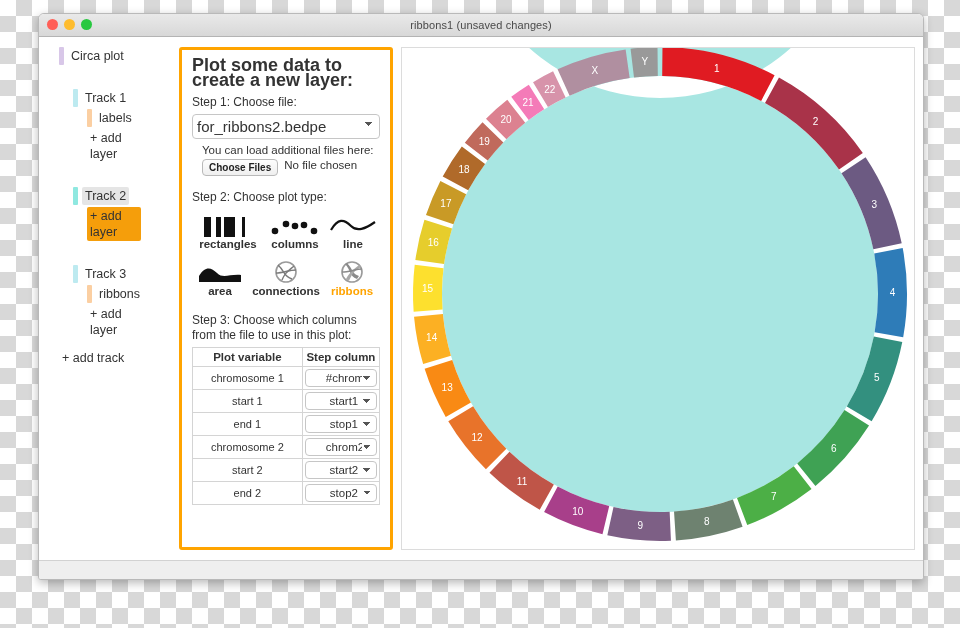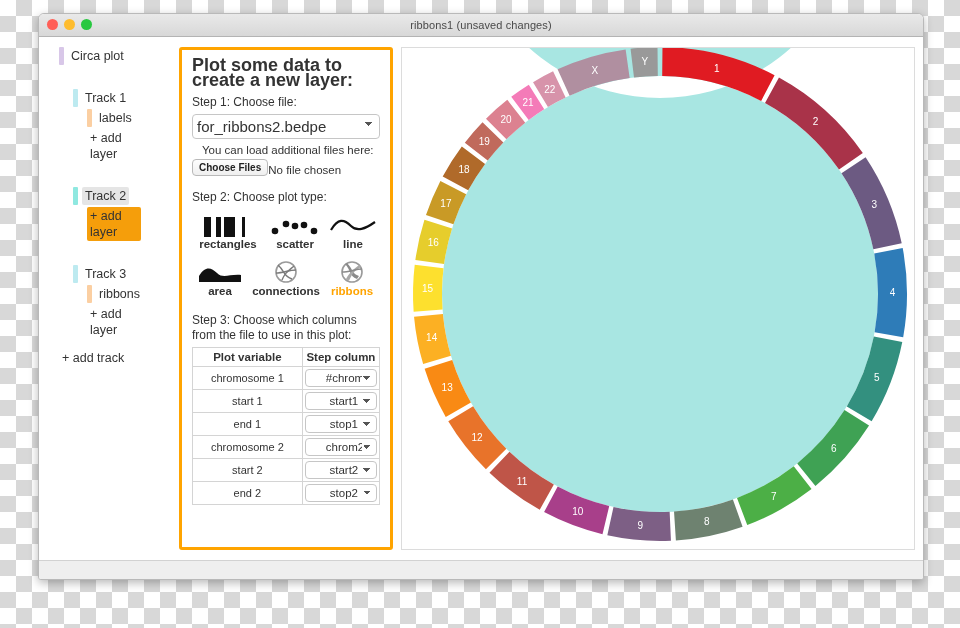--- a/index.html
+++ b/index.html
@@ -114,21 +114,21 @@
     box-sizing: border-box;
     -webkit-appearance: none; appearance: none;
     background-image:
       linear-gradient(45deg, transparent 50%, #555 50%),
       linear-gradient(135deg, #555 50%, transparent 50%);
     background-position: calc(100% - 10px) 7px, calc(100% - 6px) 7px;
     background-size: 4px 4px, 4px 4px;
     background-repeat: no-repeat;
   }
   .note { margin: 5px 0 3px 10px; font-size: 11.5px; }
-  .filerow { display: flex; align-items: flex-end; }
+  .filerow { margin-left: 10px; display: flex; align-items: flex-start; gap: 6px; }
   .choose-files {
     font-family: "Liberation Sans", sans-serif;
     font-size: 10px; font-weight: bold;
     padding: 2px 6px;
     border: 1px solid #b9b9b9; border-radius: 4px;
     background: linear-gradient(to bottom, #fdfdfd, #efefef);
     color: #222; cursor: default;
   }
   .nofile { font-size: 11.5px; }
 
@@ -274,21 +274,21 @@
         <div class="ptype" style="width:62px">
           <div class="ico">
             <svg width="52" height="20" viewBox="0 0 52 20">
               <circle cx="6" cy="14" r="3.3" fill="#111"></circle>
               <circle cx="17" cy="7" r="3.3" fill="#111"></circle>
               <circle cx="26" cy="9" r="3.3" fill="#111"></circle>
               <circle cx="35" cy="8" r="3.3" fill="#111"></circle>
               <circle cx="45" cy="14" r="3.3" fill="#111"></circle>
             </svg>
           </div>
-          <div class="nm">scatter</div>
+          <div class="nm">columns</div>
         </div>
         <div class="ptype" style="width:54px">
           <div class="ico">
             <svg width="48" height="20" viewBox="0 0 48 20">
               <path d="M2,13 C9,1 15,2 22,9 C28,15 36,12 46,5" stroke="#111" stroke-width="2.2" fill="none"></path>
             </svg>
           </div>
           <div class="nm">line</div>
         </div>
       </div>

